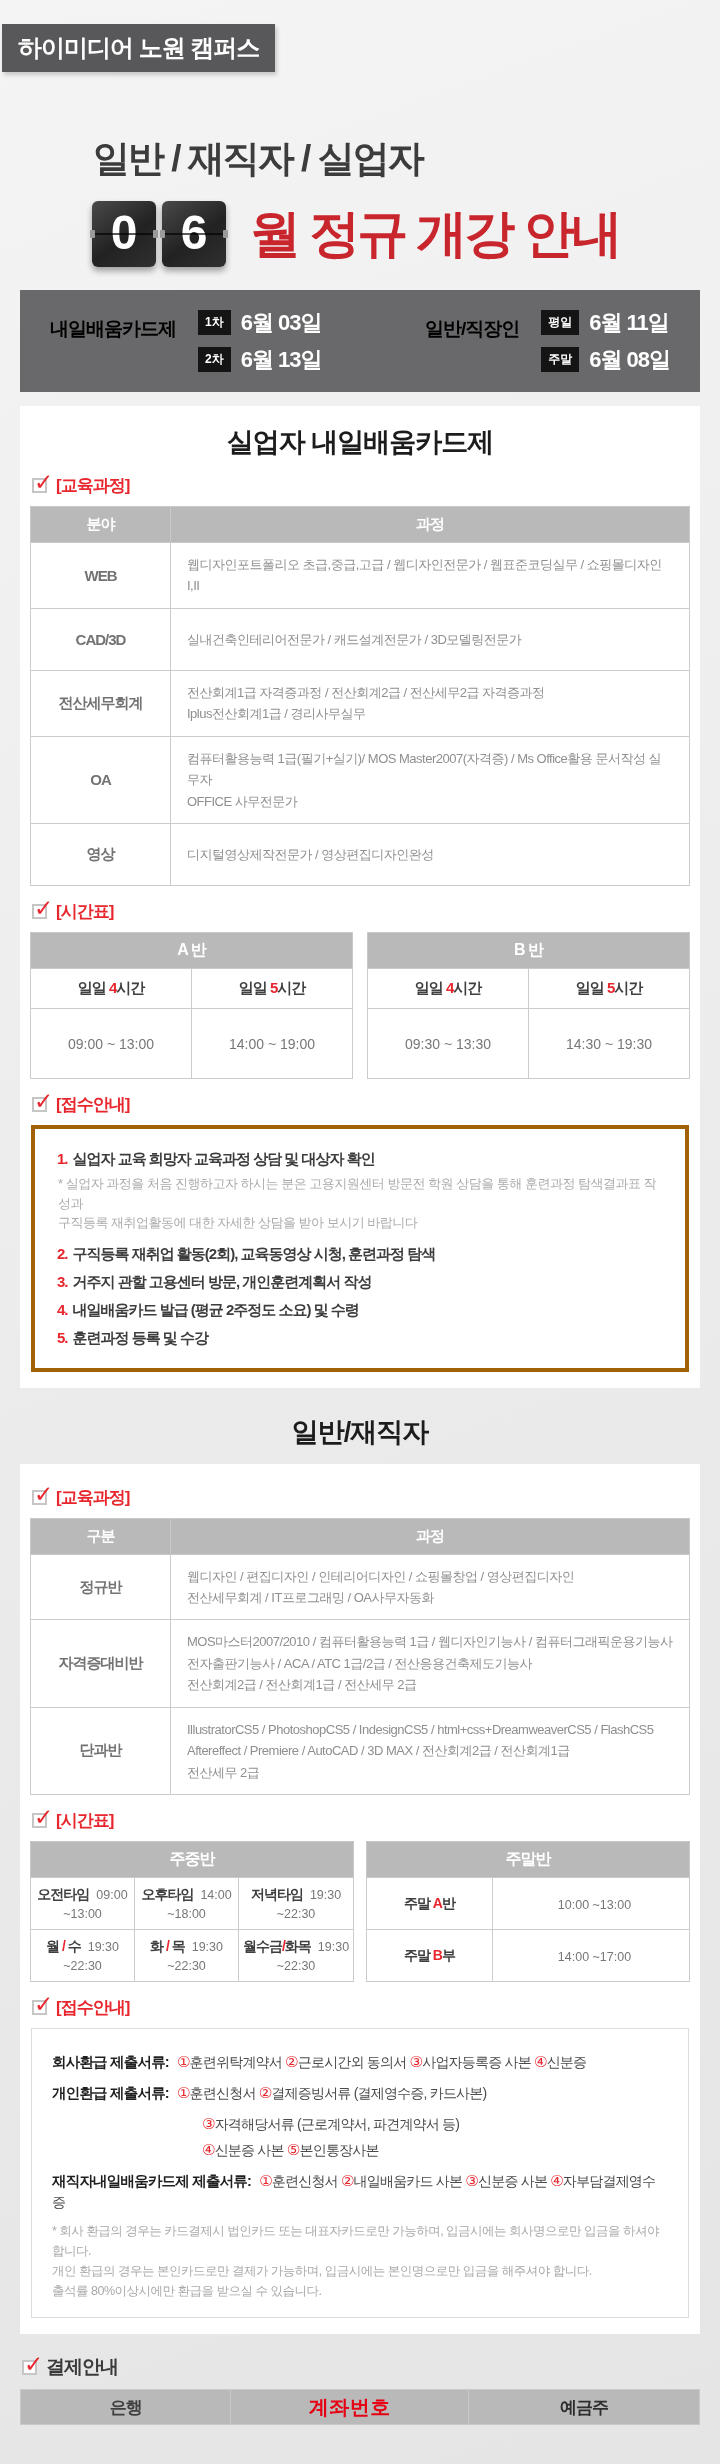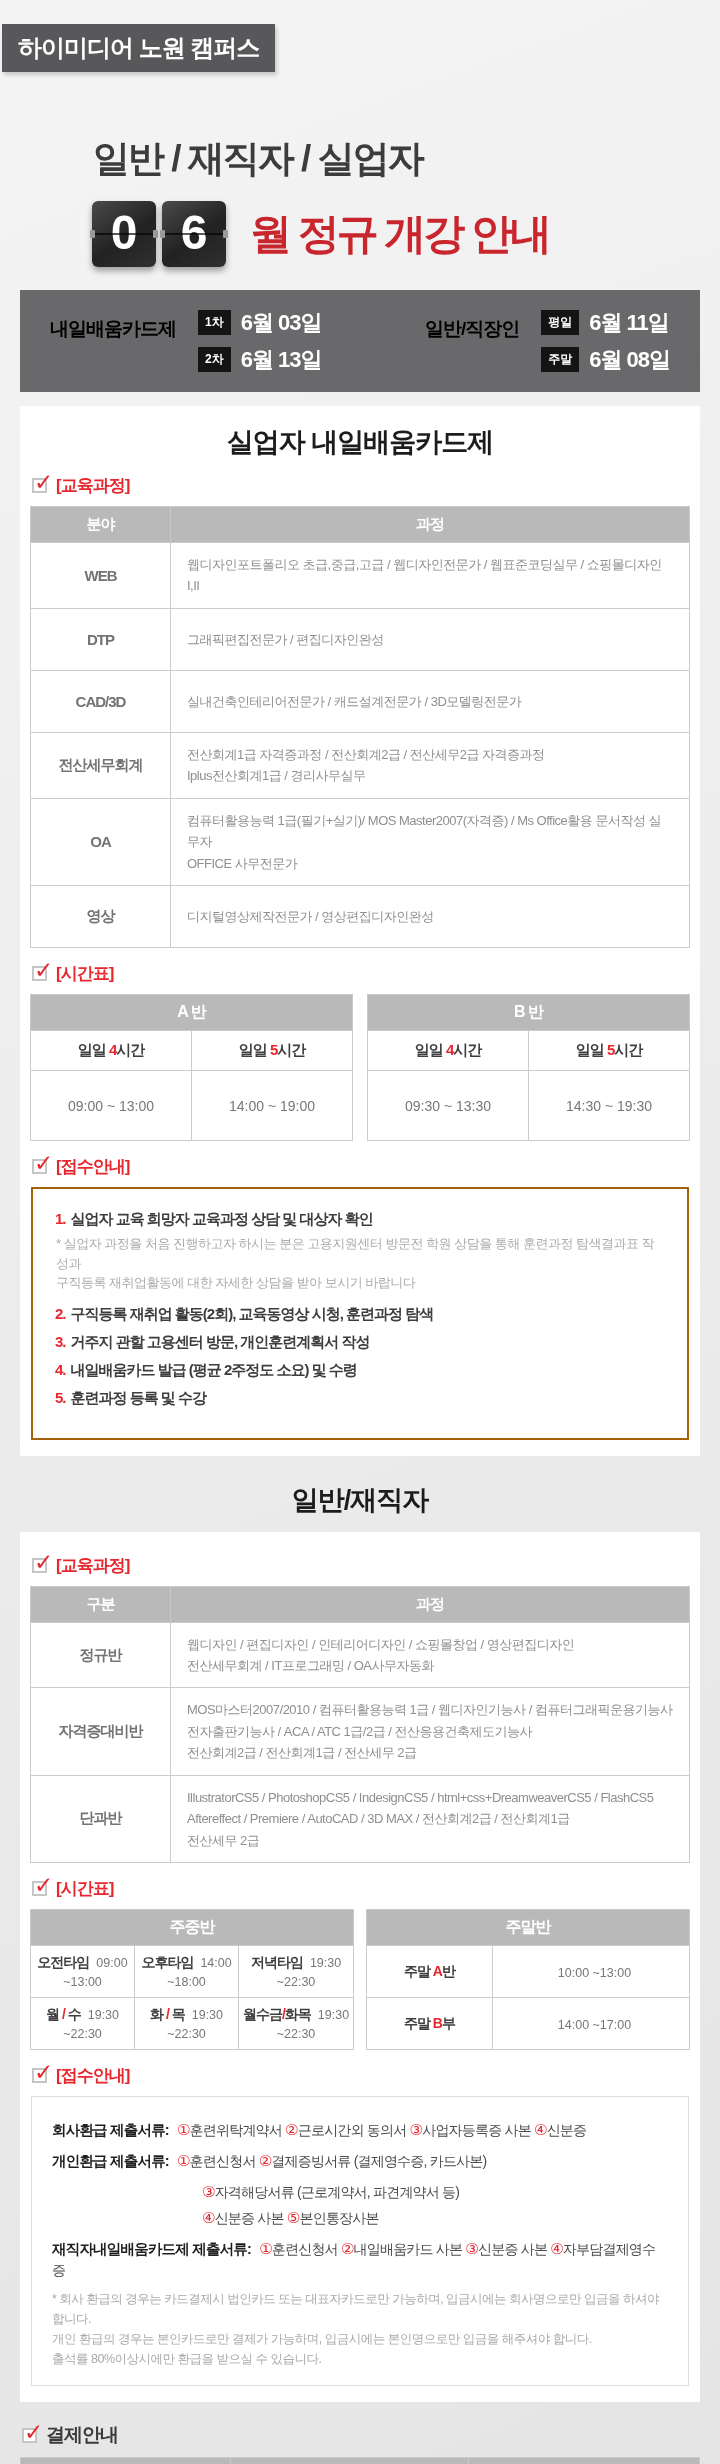--- a/index.html
+++ b/index.html
@@ -20,21 +20,21 @@
   .fliprow{display:flex;align-items:center;margin:16px 0 0 92px;height:68px;}
   .tile{
     position:relative;width:64px;height:66px;margin-right:6px;border-radius:6px;
     background:linear-gradient(145deg,#4a4a4a 0%,#222 55%,#303030 100%);
     color:#fff;font-size:48px;font-weight:bold;text-align:center;line-height:64px;
     box-shadow:0 4px 6px rgba(0,0,0,.35);
   }
   .tile .split{position:absolute;left:0;top:32px;width:100%;height:2px;background:rgba(0,0,0,.65);}
   .tile .hinge-l,.tile .hinge-r{position:absolute;top:29px;width:5px;height:8px;background:#9a9a9a;border-radius:1px;}
   .tile .hinge-l{left:-2px;} .tile .hinge-r{right:-2px;}
-  .hero-title{margin-left:18px;color:#c8252c;font-size:42px;font-weight:bold;letter-spacing:-3px;white-space:nowrap;}
+  .hero-title{margin-left:18px;color:#c8252c;font-size:51px;font-weight:bold;letter-spacing:-3px;white-space:nowrap;}
   
   .darkbar{
     margin:22px 20px 0;background:#69696b;height:102px;display:flex;align-items:center;
     padding:0 30px;justify-content:space-between;
   }
   .sb-group{display:flex;}
   .sb-label{color:#000000;font-weight:bold;font-size:19px;letter-spacing:-1px;margin-top:8px;white-space:nowrap;}
   .sb-rows{margin-left:22px;display:flex;flex-direction:column;gap:7px;}
   .sb-row{display:flex;align-items:center;gap:10px;}
   .sb-badge{background:#141414;color:#fff;font-size:12px;font-weight:bold;padding:4px 7px;white-space:nowrap;}
@@ -63,21 +63,21 @@
   .tt td{border:1px solid #ccc;text-align:center;}
   .tt .hours td{height:40px;font-size:15px;color:#3f3f3f;font-weight:bold;letter-spacing:-1px;}
   .tt .times td{height:70px;color:#777;font-size:14px;}
   .red{color:#e8262d;}
   .tt2 .cell-label{font-weight:bold;color:#3f3f3f;font-size:14px;letter-spacing:-1px;}
   .tt2 .cell-time{color:#777;font-size:12.5px;margin-left:7px;}
   .tt2 td{height:52px;}
   .wkwrap{display:flex;gap:12px;}
   .wk-week{width:468px;} .wk-end{flex:1;}
   
-  .stepbox{border:2px solid #a16207;margin:4px 1px 2px;padding:12px 22px 21px;background:#fff;}
+  .stepbox{border:4px solid #a16207;margin:4px 1px 2px;padding:12px 22px 11px;background:#fff;}
   .step{margin:9px 0;font-size:15px;color:#3d3d3d;font-weight:bold;letter-spacing:-1px;}
   .step .num{color:#e8262d;margin-right:5px;}
   .step-note{color:#ababab;font-size:13px;font-weight:normal;line-height:1.5;margin:5px 0 12px 1px;white-space:pre-line;letter-spacing:-0.5px;}
   .docbox{border:1px solid #ddd;margin:4px 1px 2px;padding:14px 20px 16px;background:#fff;}
   .docline{margin:8px 0;font-size:14px;color:#4a4a4a;letter-spacing:-0.8px;line-height:1.5;}
   .docline .lbl{font-weight:bold;color:#1f1f1f;margin-right:5px;font-size:14.5px;}
   .docline .n{color:#e8262d;font-size:15px;}
   .docline.indent{padding-left:150px;margin:4px 0;}
   .doc-note{color:#a9a9a9;font-size:12.5px;line-height:1.6;margin-top:8px;white-space:pre-line;letter-spacing:-0.5px;}
   
@@ -157,24 +157,20 @@
         <th class="col-field">분야</th>
         <th>과정</th>
       </tr>
     </thead>
     <tbody>
       <tr>
         <td class="col-field">WEB</td>
         <td class="col-course">웹디자인포트폴리오 초급,중급,고급 / 웹디자인전문가 / 웹표준코딩실무 / 쇼핑몰디자인 I,II</td>
       </tr>
       <tr>
-        <td class="col-field">DTP</td>
-        <td class="col-course">그래픽편집전문가 / 편집디자인완성</td>
-      </tr>
-      <tr>
         <td class="col-field">CAD/3D</td>
         <td class="col-course">실내건축인테리어전문가 / 캐드설계전문가 / 3D모델링전문가</td>
       </tr>
       <tr>
         <td class="col-field">전산세무회계</td>
         <td class="col-course">전산회계1급 자격증과정 / 전산회계2급 / 전산세무2급 자격증과정
 Iplus전산회계1급 / 경리사무실무</td>
       </tr>
       <tr>
         <td class="col-field">OA</td>

